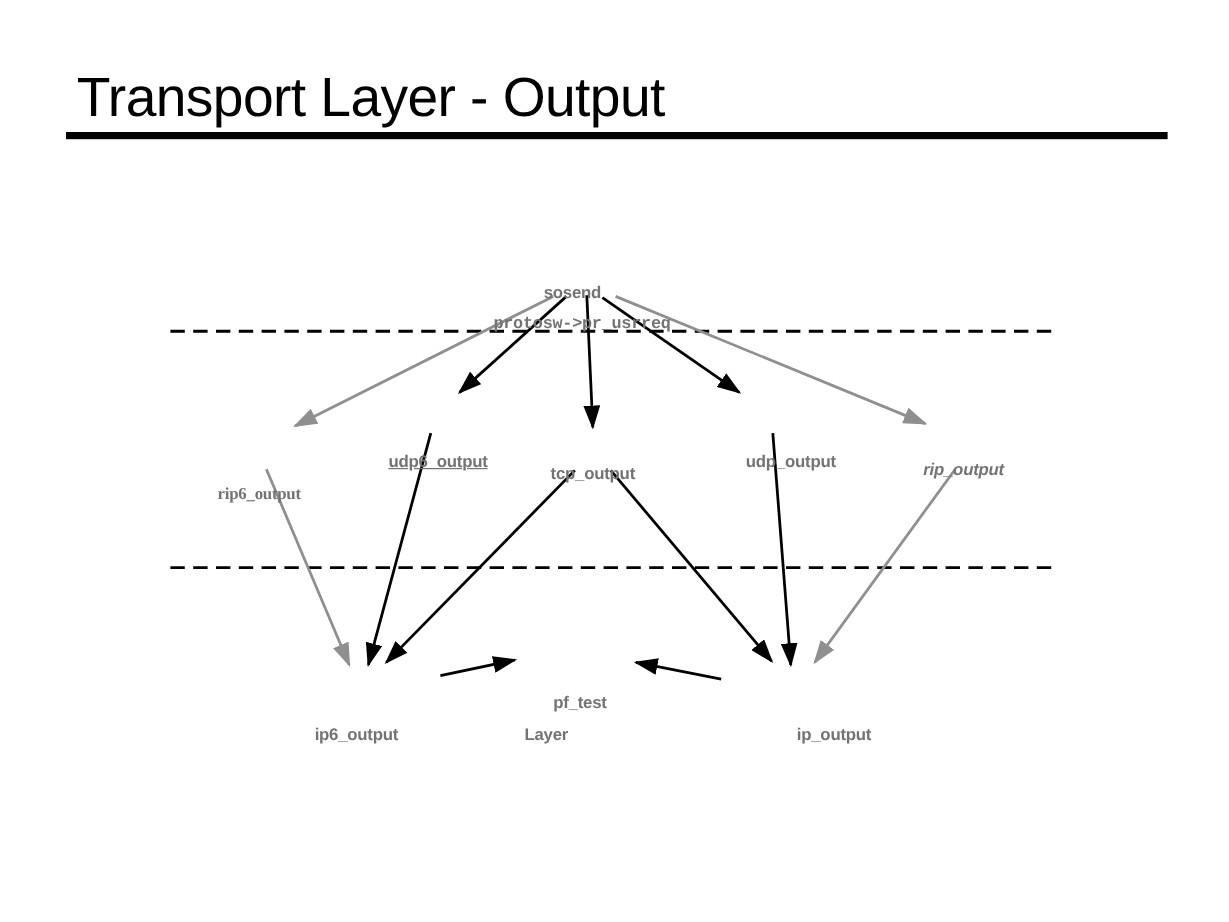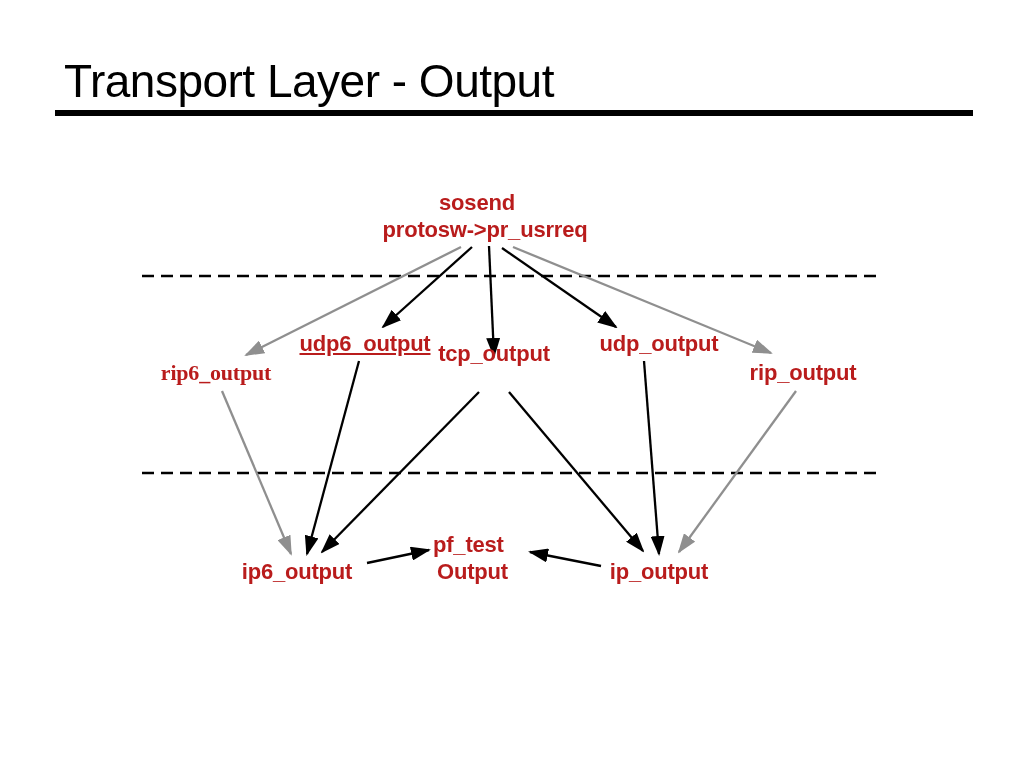--- a/index.html
+++ b/index.html
@@ -35,24 +35,25 @@
   }
   svg.diagram-lines {
     position: absolute;
     left: 0;
     top: 0;
   }
   .node-label {
     position: absolute;
     transform: translate(-50%, -50%);
     font-weight: 700;
-    font-size: 22px;
+    font-size: 14px;
     letter-spacing: -0.2px;
-    color: #b91c1c;
+    color: #737373;
     white-space: nowrap;
+    margin-top: 40px;
   }
   .node-label.left-align {
     transform: translate(0, -50%);
   }
 </style>
 </head>
 <body>
 
 <div id="slide">
 
@@ -83,26 +84,26 @@
     <line x1="479" y1="392" x2="322" y2="552" stroke="#000000" stroke-width="2.3" marker-end="url(#ah-black)"></line>
     <line x1="509" y1="392" x2="643" y2="551" stroke="#000000" stroke-width="2.3" marker-end="url(#ah-black)"></line>
     <line x1="644" y1="361" x2="659" y2="554" stroke="#000000" stroke-width="2.3" marker-end="url(#ah-black)"></line>
     <line x1="796" y1="391" x2="679" y2="552" stroke="#8f8f8f" stroke-width="2.3" marker-end="url(#ah-gray)"></line>
 
     <line x1="367" y1="563" x2="429" y2="550" stroke="#000000" stroke-width="2.3" marker-end="url(#ah-black)"></line>
     <line x1="601" y1="566" x2="530" y2="552" stroke="#000000" stroke-width="2.3" marker-end="url(#ah-black)"></line>
   </svg>
 
   <div class="node-label" style="left:477px; top:203px;">sosend</div>
-  <div class="node-label" style="left:485px; top:230px;">protosw-&gt;pr_usrreq</div>
+  <div class="node-label" style="left:485px; top:230px;font-family:Liberation Mono, monospace;">protosw-&gt;pr_usrreq</div>
 
   <div class="node-label" style="left:216px; top:373px;font-family:Liberation Serif, serif;">rip6_output</div>
   <div class="node-label" style="left:365px; top:344px;text-decoration:underline;">udp6_output</div>
   <div class="node-label" style="left:494px; top:354px;">tcp_output</div>
   <div class="node-label" style="left:659px; top:344px;">udp_output</div>
-  <div class="node-label" style="left:803px; top:373px;">rip_output</div>
+  <div class="node-label" style="left:803px; top:351px;font-style:italic;">rip_output</div>
 
   <div class="node-label" style="left:297px; top:572px;text-align:right;">ip6_output</div>
-  <div class="node-label left-align" style="left:433px; top:545px;">pf_test</div>
-  <div class="node-label left-align" style="left:437px; top:572px;">Output</div>
-  <div class="node-label" style="left:659px; top:572px;">ip_output</div>
+  <div class="node-label left-align" style="left:461px; top:545px;">pf_test</div>
+  <div class="node-label left-align" style="left:437px; top:572px;">Layer</div>
+  <div class="node-label" style="left:695px; top:572px;">ip_output</div>
 
 </div>
 
 </body></html>

